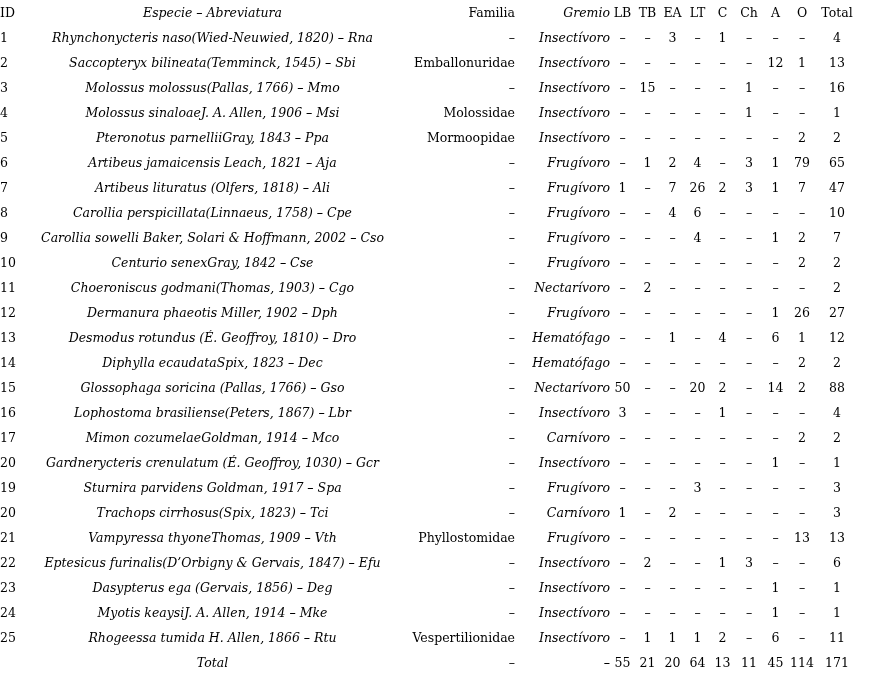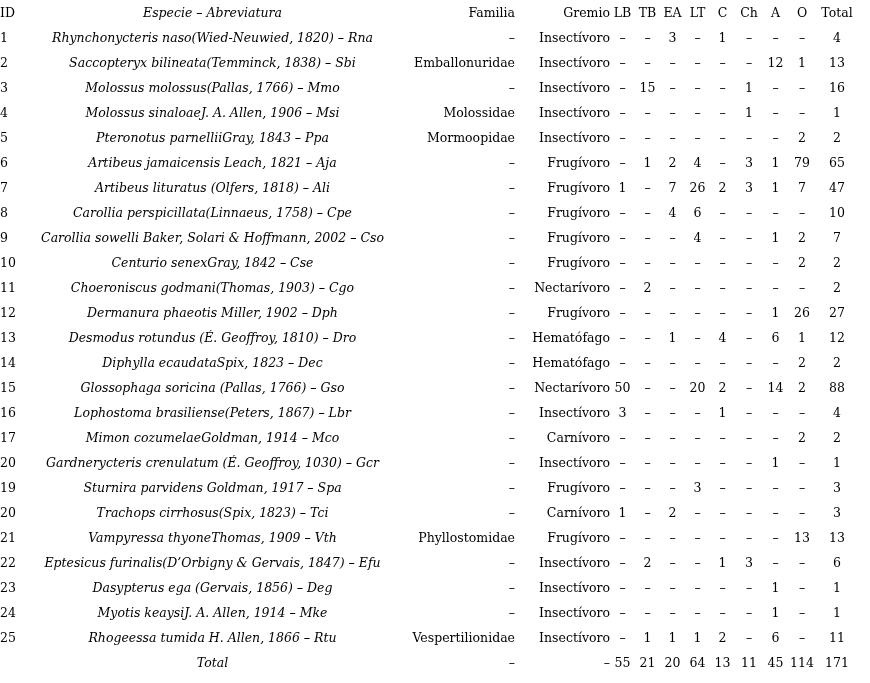--- a/index.html
+++ b/index.html
@@ -35,21 +35,21 @@
   col.c-familia { width: 120px; }
   col.c-gremio  { width: 95px; }
   col.c-num     { width: 25px; }
   col.c-numw    { width: 28px; }
   col.c-total   { width: 42px; }
   col.c-pad     { width: 22px; }
 
   .cell-id      { text-align: left; }
   .cell-especie { text-align: center; padding-right: 4px; font-style: italic; }
   .cell-familia { text-align: right; padding-right: 2px; }
-  .cell-gremio  { text-align: right; padding-right: 4px; }
+  .cell-gremio  { text-align: right; padding-right: 4px; font-style: italic; }
   .cell-num     { text-align: center; }
   .cell-total   { text-align: center; }
 
   thead .cell-familia,
   thead .cell-gremio { text-align: right; margin-top: 20px; }
 
   .totals-row .cell-especie { text-align: center; }
 </style>
 </head>
 <body>
@@ -101,21 +101,21 @@
         <td class="cell-num">–</td>
         <td class="cell-num">1</td>
         <td class="cell-num">–</td>
         <td class="cell-num">–</td>
         <td class="cell-num">–</td>
         <td class="cell-total">4</td>
         <td></td>
       </tr>
       <tr>
         <td class="cell-id">2</td>
-        <td class="cell-especie">Saccopteryx bilineata(Temminck, 1838) – Sbi</td>
+        <td class="cell-especie">Saccopteryx bilineata(Temminck, 1545) – Sbi</td>
         <td class="cell-familia">Emballonuridae</td>
         <td class="cell-gremio">Insectívoro</td>
         <td class="cell-num">–</td>
         <td class="cell-num">–</td>
         <td class="cell-num">–</td>
         <td class="cell-num">–</td>
         <td class="cell-num">–</td>
         <td class="cell-num">–</td>
         <td class="cell-num">12</td>
         <td class="cell-num">1</td>

